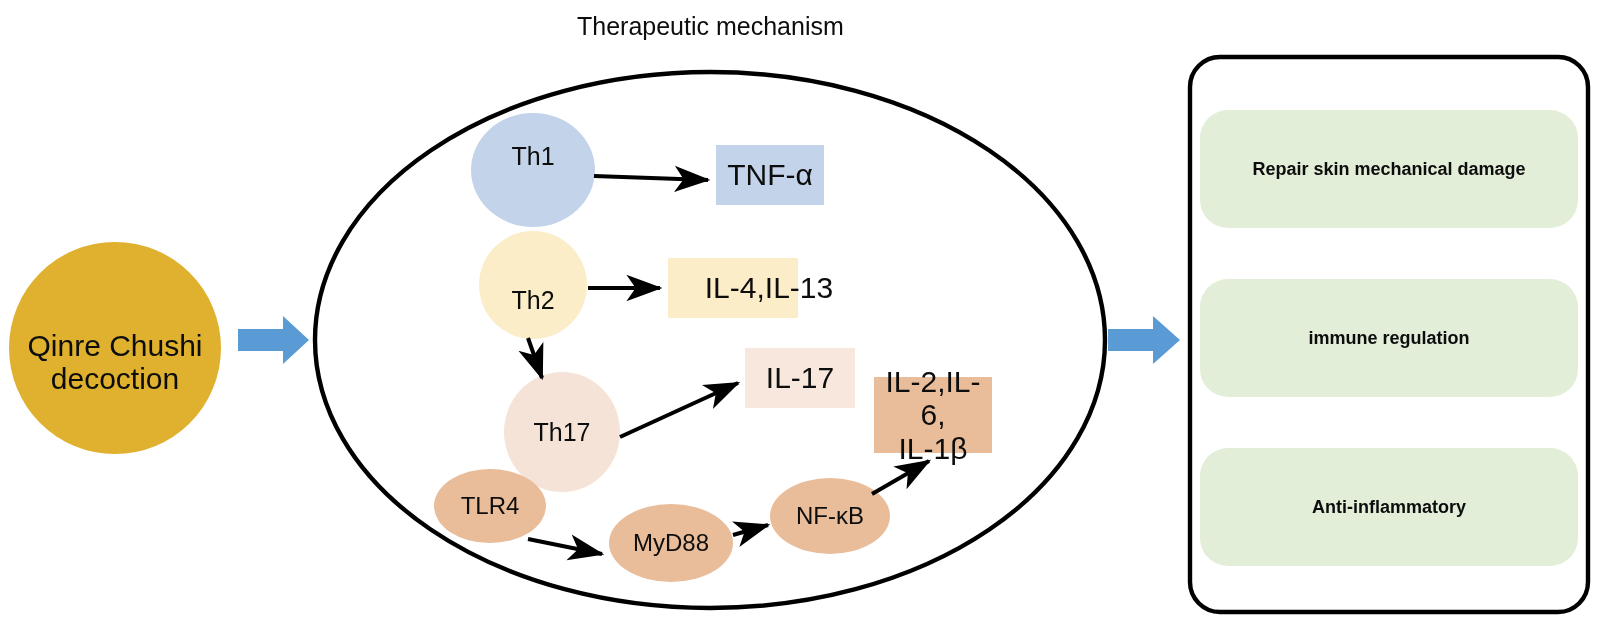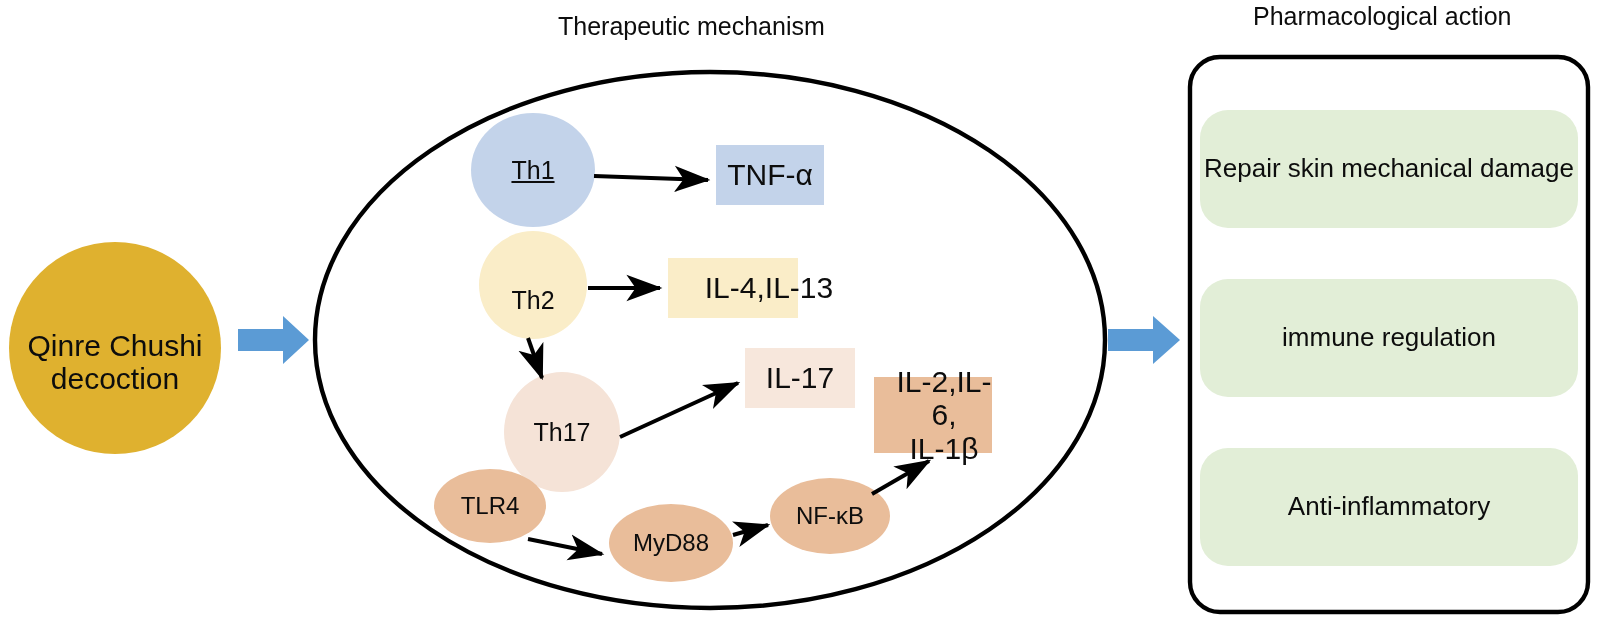--- a/index.html
+++ b/index.html
@@ -24,20 +24,21 @@
     top: 0;
     width: 1600px;
     height: 632px;
   }
   .col-title {
     position: absolute;
     font-size: 25px;
     color: #0d0d0d;
     white-space: nowrap;
     font-family: "Liberation Sans", sans-serif;
+    margin-left: 19px;
   }
   .node-label {
     position: absolute;
     display: flex;
     align-items: center;
     justify-content: center;
     text-align: center;
     color: #0d0d0d;
     font-family: "Liberation Sans", sans-serif;
     pointer-events: none;
@@ -49,31 +50,31 @@
   .cell-label {
     font-size: 25px;
   }
   .cyto-label {
     font-size: 30px;
   }
   .path-label {
     font-size: 24px;
   }
   .action-label {
-    font-size: 26px;
+    font-size: 18px;
+    font-weight: bold;
   }
 </style>
 </head>
 <body>
 
 <div id="canvas">
 
   <div class="col-title" style="left:558px; top:12px;">Therapeutic mechanism</div>
 
-  <div class="col-title" style="left:1253px; top:2px;">Pharmacological action</div>
 
   <svg class="layer" viewBox="0 0 1600 632">
     <defs>
       <marker id="ah" markerWidth="10" markerHeight="10" refX="8.4" refY="3.4" orient="auto" markerUnits="strokeWidth">
         <path d="M0,0.1 L9,3.4 L0,6.7 L2.3,3.4 Z" fill="#000000"></path>
       </marker>
     </defs>
 
     <circle cx="115" cy="348" r="106" fill="#dfb12f"></circle>
 
@@ -119,32 +120,32 @@
     <rect x="1200" y="110" width="378" height="118" rx="28" ry="28" fill="#e2eed7"></rect>
     <rect x="1200" y="279" width="378" height="118" rx="28" ry="28" fill="#e2eed7"></rect>
     <rect x="1200" y="448" width="378" height="118" rx="28" ry="28" fill="#e2eed7"></rect>
   </svg>
 
   <div class="node-label drug-label" style="left:9px; top:300px; width:212px; height:96px; flex-direction:column;justify-content:flex-end;">
     <span>Qinre Chushi</span>
     <span>decoction</span>
   </div>
 
-  <div class="node-label cell-label" style="left:473px; top:154px; width:120px; height:32px;text-decoration:underline;">Th1</div>
+  <div class="node-label cell-label" style="left:473px; top:140px; width:120px; height:32px;">Th1</div>
   <div class="node-label cell-label" style="left:473px; top:284px; width:120px; height:32px;">Th2</div>
   <div class="node-label cell-label" style="left:500px; top:416px; width:124px; height:32px;">Th17</div>
 
   <div class="node-label path-label" style="left:432px; top:491px; width:116px; height:30px;">TLR4</div>
   <div class="node-label path-label" style="left:605px; top:528px; width:132px; height:30px;">MyD88</div>
   <div class="node-label path-label" style="left:766px; top:501px; width:128px; height:30px;text-align:right;">NF-κB</div>
 
   <div class="node-label cyto-label" style="left:716px; top:159px; width:108px; height:32px;">TNF-α</div>
   <div class="node-label cyto-label" style="left:668px; top:272px; width:130px; height:32px;padding-left:36px;">IL-4,IL-13</div>
   <div class="node-label cyto-label" style="left:745px; top:362px; width:110px; height:32px;">IL-17</div>
-  <div class="node-label cyto-label" style="left:874px; top:385px; width:118px; height:60px; flex-direction:column;padding-left:11px;">
+  <div class="node-label cyto-label" style="left:874px; top:385px; width:118px; height:60px; flex-direction:column;">
     <span>IL-2,IL-6,</span>
     <span>IL-1β</span>
   </div>
 
   <div class="node-label action-label" style="left:1200px; top:152px; width:378px; height:34px;">Repair skin mechanical damage</div>
   <div class="node-label action-label" style="left:1200px; top:321px; width:378px; height:34px;">immune regulation</div>
   <div class="node-label action-label" style="left:1200px; top:490px; width:378px; height:34px;">Anti-inflammatory</div>
 
 </div>
 

